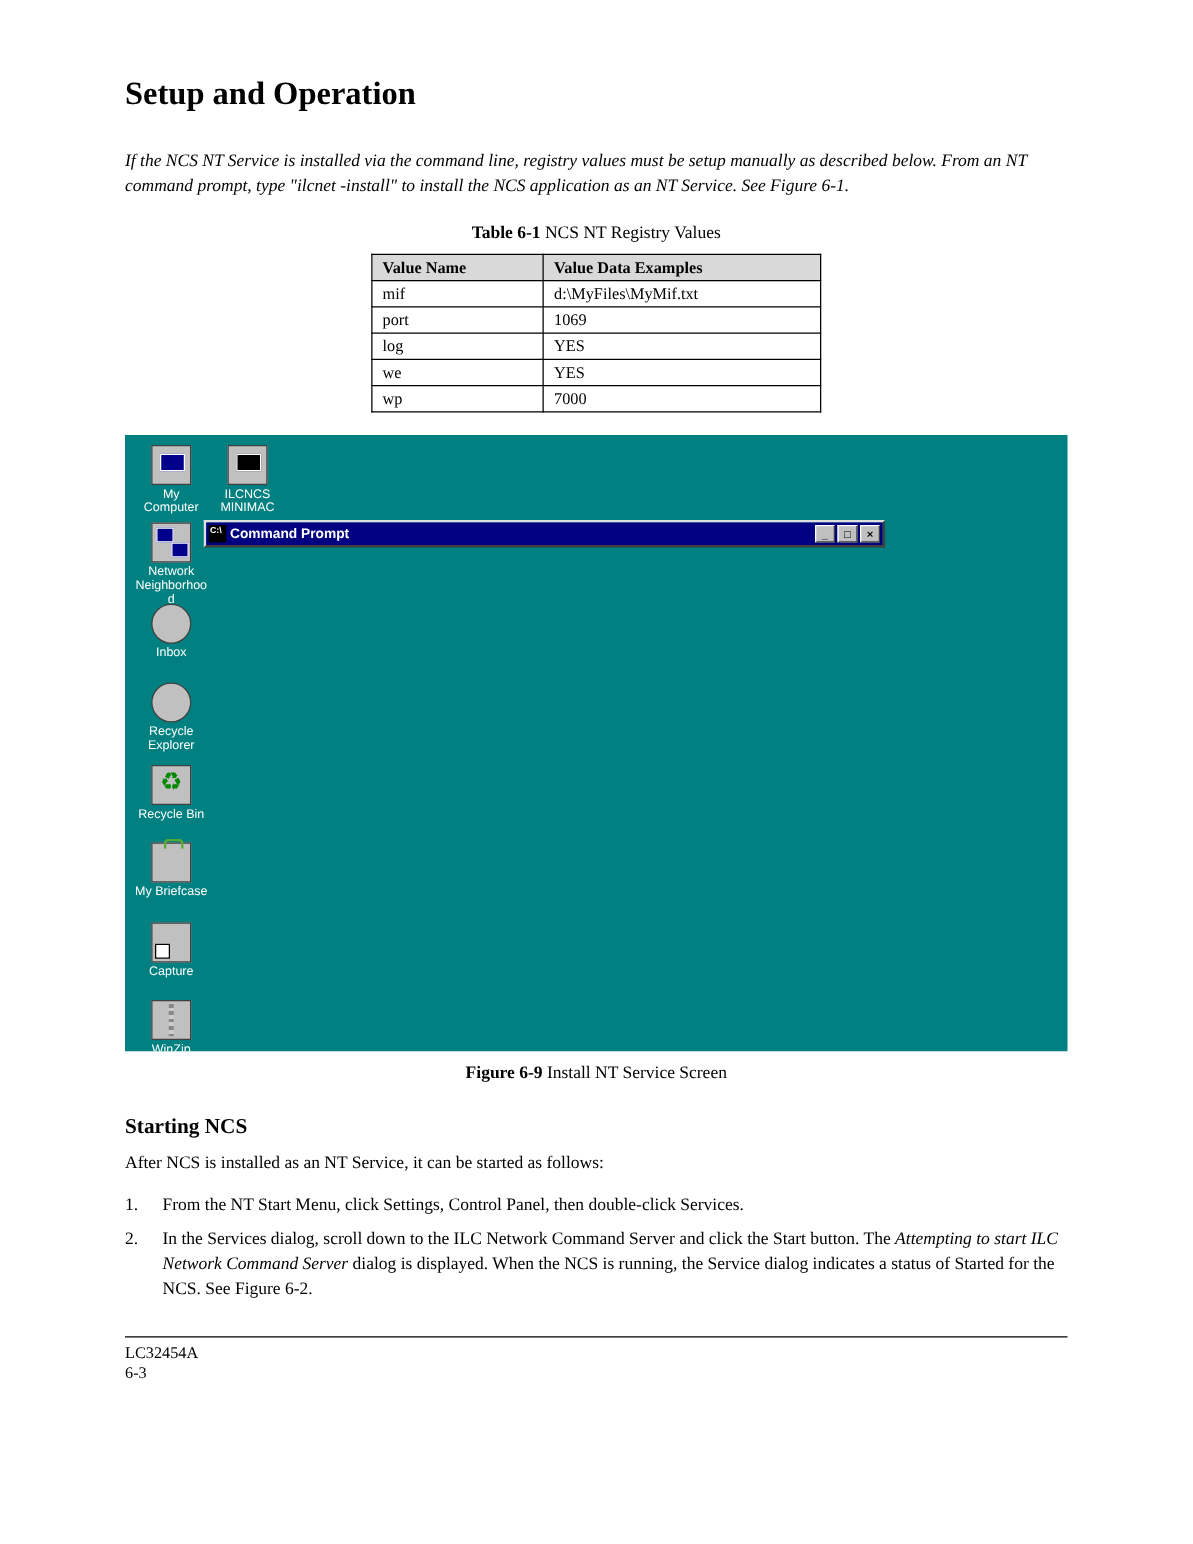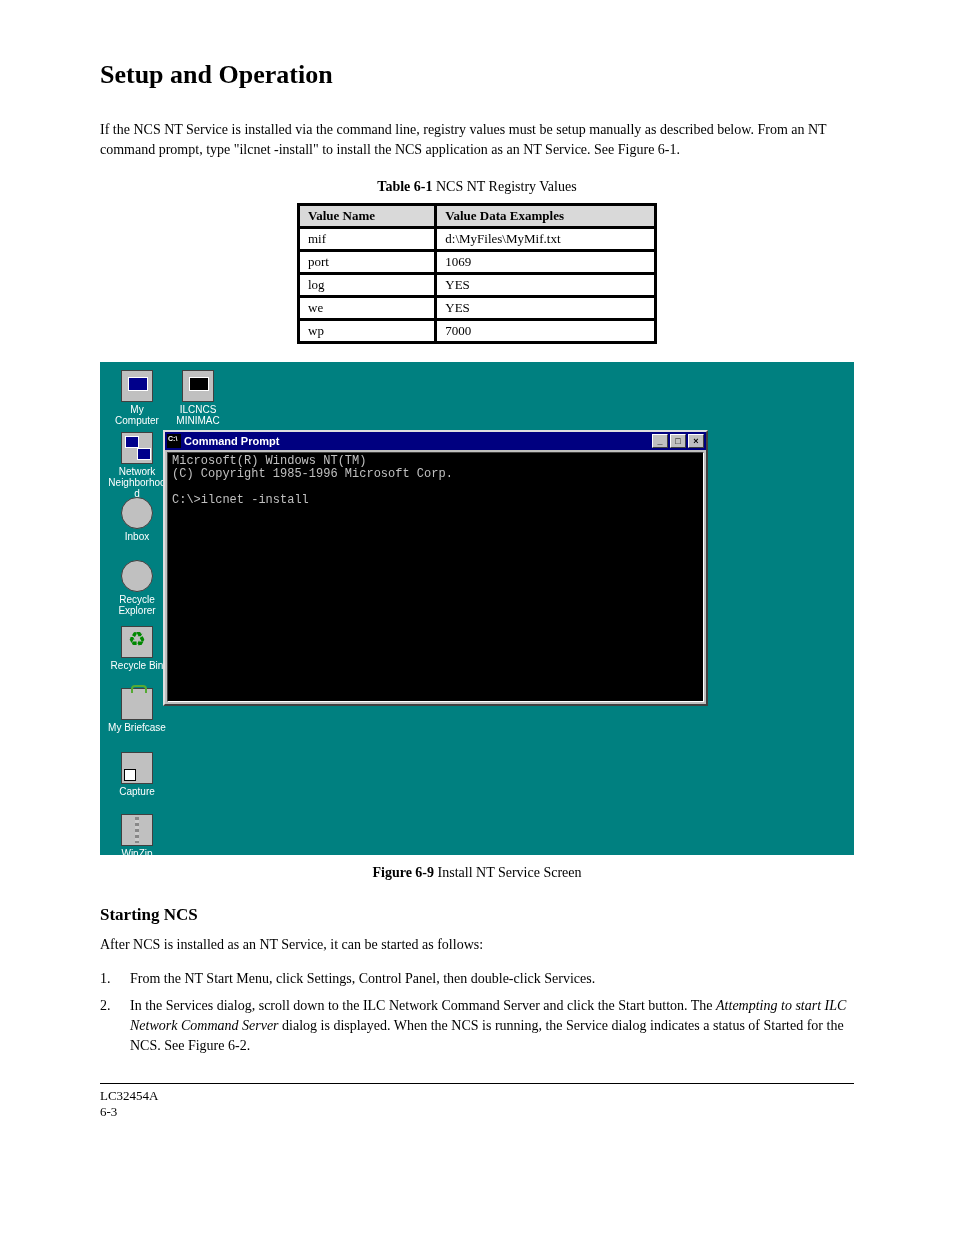--- a/index.html
+++ b/index.html
@@ -21,34 +21,34 @@
   h1.page-title {
     font-size: 26px;
     font-weight: bold;
     margin-bottom: 30px;
   }
   .body-text {
     font-size: 14px;
     line-height: 1.4;
     margin-bottom: 14px;
   }
-  .indent { margin-left: 0; }
+  .indent { margin-left: 0; font-style: italic; }
   .table-caption {
     text-align: center;
     font-size: 14px;
     margin: 20px 0 8px 0;
   }
   .table-caption b { font-weight: bold; }
   table.reg-table {
     border-collapse: collapse;
     margin: 0 auto 18px auto;
     width: 360px;
   }
   table.reg-table th, table.reg-table td {
-    border: 3px solid #000000;
+    border: 1px solid #000000;
     padding: 2px 8px;
     font-size: 13px;
     text-align: left;
     height: 20px;
   }
   table.reg-table th {
     background: #d9d9d9;
     font-weight: bold;
   }
 
@@ -281,24 +281,20 @@
 
     <div class="cmdwin">
       <div class="titlebar">
         <div class="sysicon"></div>
         <span>Command Prompt</span>
         <span class="spacer"></span>
         <div class="winbtn">_</div>
         <div class="winbtn">□</div>
         <div class="winbtn">×</div>
       </div>
-      <div class="cmdcontent"><span>Microsoft(R) Windows NT(TM)</span>
-<span>(C) Copyright 1985-1996 Microsoft Corp.</span>
-<span></span>
-<span>C:\&gt;ilcnet -install</span></div>
     </div>
   </div>
 
   <p class="fig-caption">
     <b>Figure 6-9</b><span> Install NT Service Screen</span>
   </p>
 
   <h2 class="section-head">Starting NCS</h2>
 
   <p class="body-text">After NCS is installed as an NT Service, it can be started as follows:</p>

